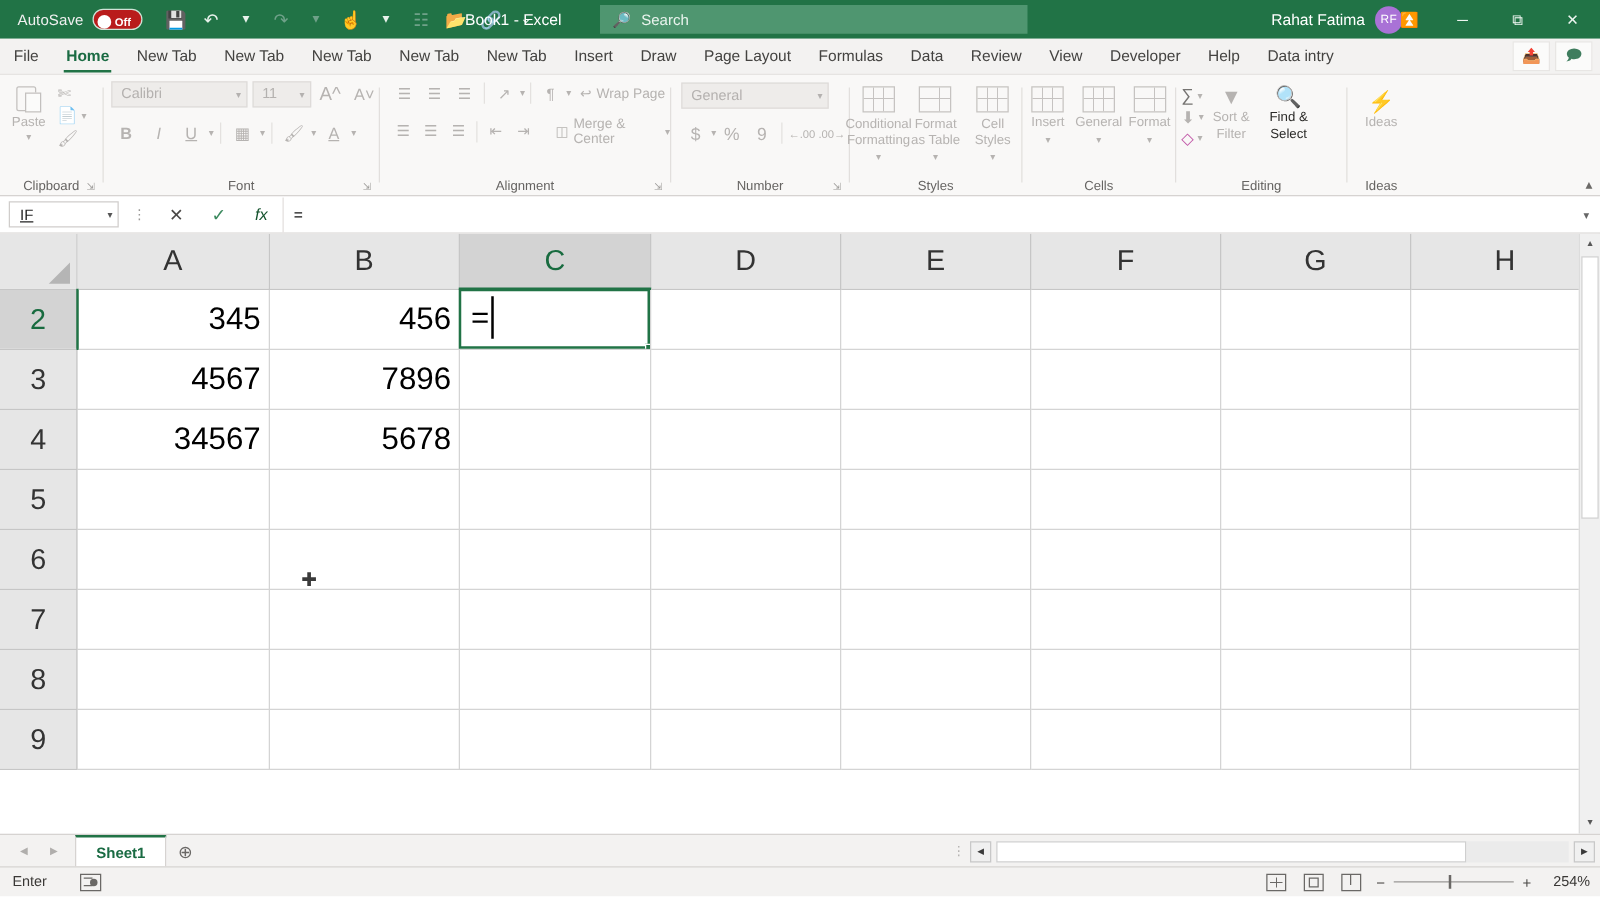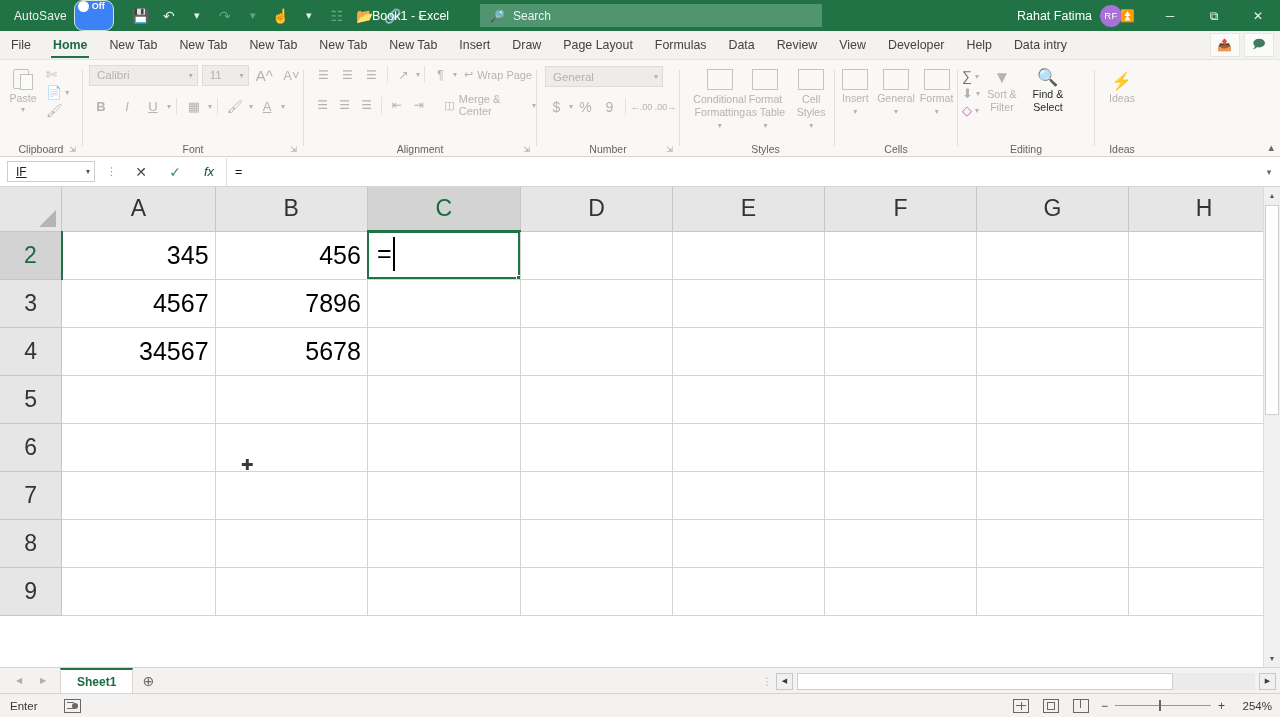--- a/index.html
+++ b/index.html
@@ -11,22 +11,22 @@
   body { position: relative; }
 
   
   .titlebar {
     height: 31px; background: #217346; color: #fff;
     display: flex; align-items: center; position: relative;
   }
   .autosave-wrap { display:flex; align-items:center; gap:7px; margin-left:14px; }
   .autosave-label { font-size: 12px; color: #f0f0f0; letter-spacing: .1px; }
   .toggle {
-    width: 40px; height: 31px; border-radius: 9px; border: 1px solid #cfe3d7;
-    background: #3b82f6; position: relative; display:flex; align-items:flex-start;
+    width: 40px; height: 17px; border-radius: 9px; border: 1px solid #cfe3d7;
+    background: #b91c1c; position: relative; display:flex; align-items:flex-end;
   }
   .toggle .knob {
     width: 11px; height: 11px; border-radius: 50%; background: #fff; margin-left: 3px;
   }
   .toggle .off { font-size: 9px; color: #fff; margin-left: 3px; font-weight: bold; }
   .qat { display: flex; align-items: center; gap: 2px; margin-left: 14px; }
   .qicon {
     width: 26px; height: 24px; display:flex; align-items:center; justify-content:center;
     color: #e8f2ec; font-size: 14px; line-height: 1;
   }
@@ -141,21 +141,21 @@
   .alignrow.r2 { padding-top:8px; }
   .abtn { width:23px; height:21px; display:flex; align-items:center; justify-content:center;
           font-size:12px; color:#b6b3b1; }
   .wrapbtn { display:flex; align-items:center; gap:4px; font-size:11px; color:#b6b3b1; margin-left:6px; }
 
   
   .numgrp { width: 142px; }
   .numrow2 { display:flex; align-items:center; gap:1px; padding-left:8px; padding-top:9px; }
 
   
-  .stylesgrp { width: 137px; margin-left: 17px; }
+  .stylesgrp { width: 137px; }
   .stylebtn { width:45px; display:flex; flex-direction:column; align-items:center; gap:3px; padding-top:3px; }
   .tbl-ico { width:26px; height:21px; position:relative; }
   .tbl-ico .g {
     position:absolute; inset:0; border:1.4px solid #c6c3c1;
     background:
       linear-gradient(to right, transparent 32%, #c6c3c1 32%, #c6c3c1 34%, transparent 34%,
                       transparent 65%, #c6c3c1 65%, #c6c3c1 67%, transparent 67%),
       linear-gradient(to bottom, transparent 45%, #c6c3c1 45%, #c6c3c1 48%, transparent 48%);
   }
 

